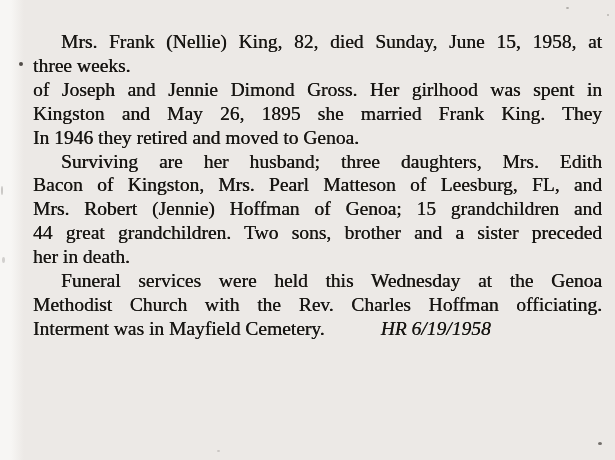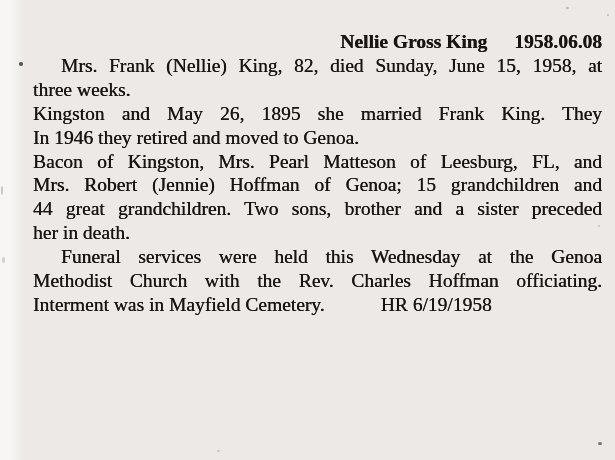--- a/index.html
+++ b/index.html
@@ -31,39 +31,37 @@
     text-align-last:justify;
     white-space:normal;
   }
   .line.pend{text-align-last:left;}   
   .line.indent{text-indent:28px;}     
   .title-line{
     display:flex;justify-content:flex-end;gap:27px;
     font-weight:bold;height:23.9px;
   }
   .footer-line{text-align-last:left;}
-  .credit{margin-left:56px;white-space:nowrap;}
+  .credit{font-style:italic;margin-left:56px;white-space:nowrap;}
   .speck{position:absolute;background:var(--speck);border-radius:50%;}
 </style>
 </head>
 <body>
 
 <div class="paper">
   <div class="textblock">
 
-    <div class="line title-line">
-      <span>Nellie Gross King</span>
-      <span>1958.06.08</span>
-    </div>
 
     <div id="body-lines">
         <div class="line indent">Mrs. Frank (Nellie) King, 82, died Sunday, June 15, 1958, at</div>
         <div class="line pend">three weeks.</div>
+        <div class="line">of Joseph and Jennie Dimond Gross.  Her girlhood was spent in</div>
         <div class="line">Kingston and May 26, 1895 she married Frank King.  They</div>
         <div class="line pend">In 1946 they retired and moved to Genoa.</div>
+        <div class="line indent">Surviving are her husband; three daughters, Mrs. Edith</div>
         <div class="line">Bacon of Kingston, Mrs. Pearl Matteson of Leesburg, FL, and</div>
         <div class="line">Mrs. Robert (Jennie) Hoffman of Genoa; 15 grandchildren and</div>
         <div class="line">44 great grandchildren.  Two sons, brother and a sister preceded</div>
         <div class="line pend">her in death.</div>
         <div class="line indent">Funeral services were held this Wednesday at the Genoa</div>
         <div class="line">Methodist Church with the Rev. Charles Hoffman officiating.</div>
       </div>
 
     <div class="line footer-line">
       <span>Interment was in Mayfield Cemetery.</span><span class="credit">HR 6/19/1958</span>

